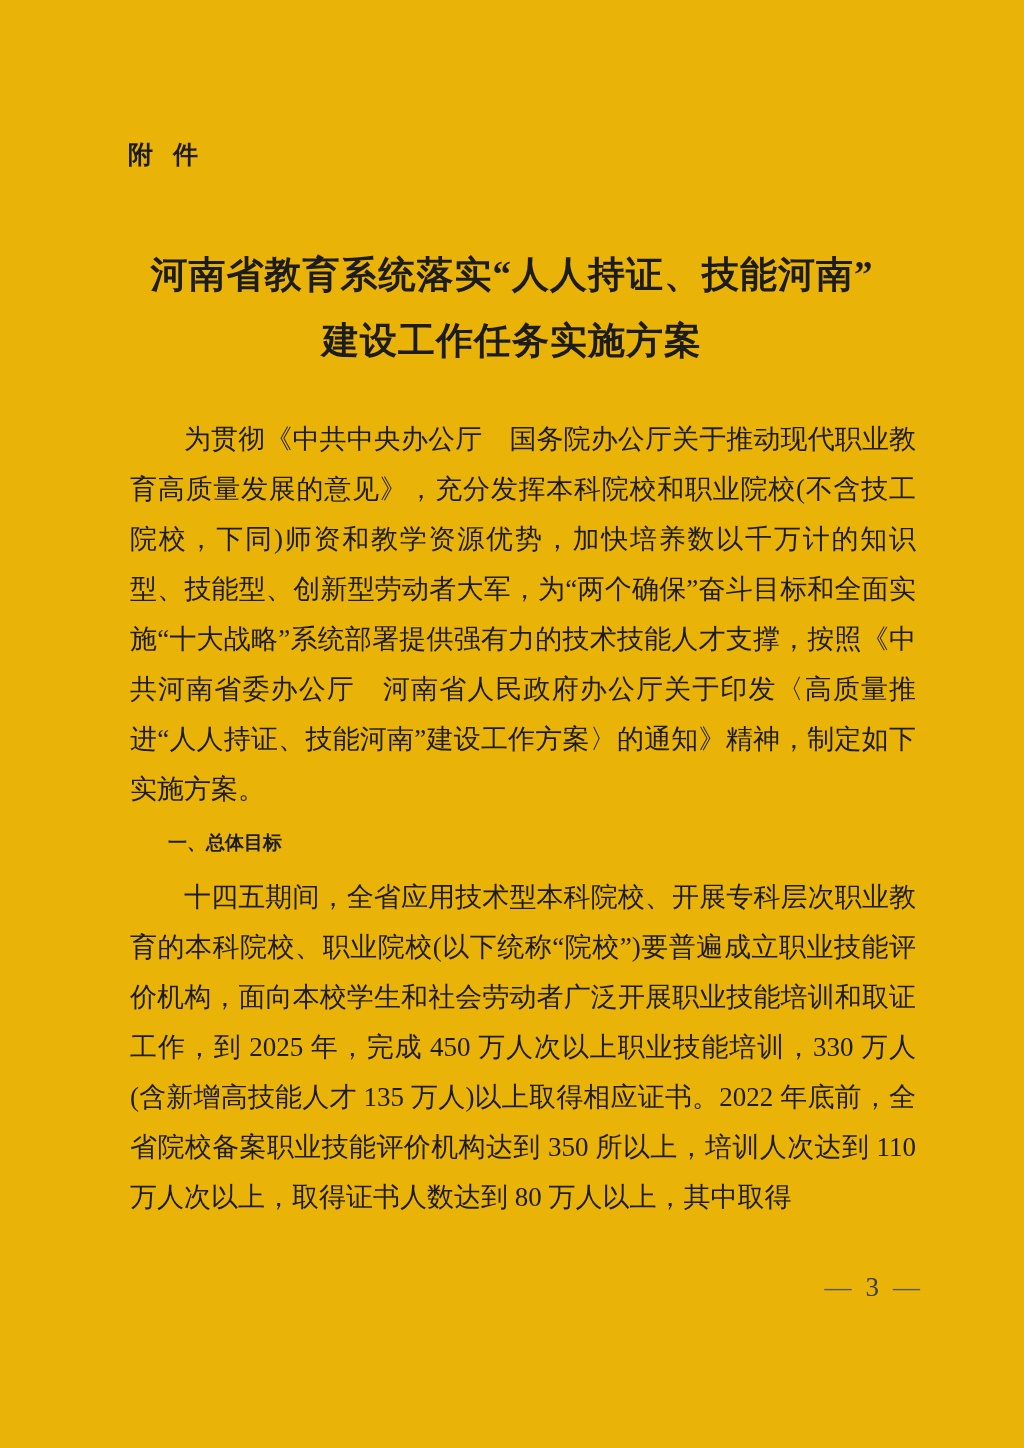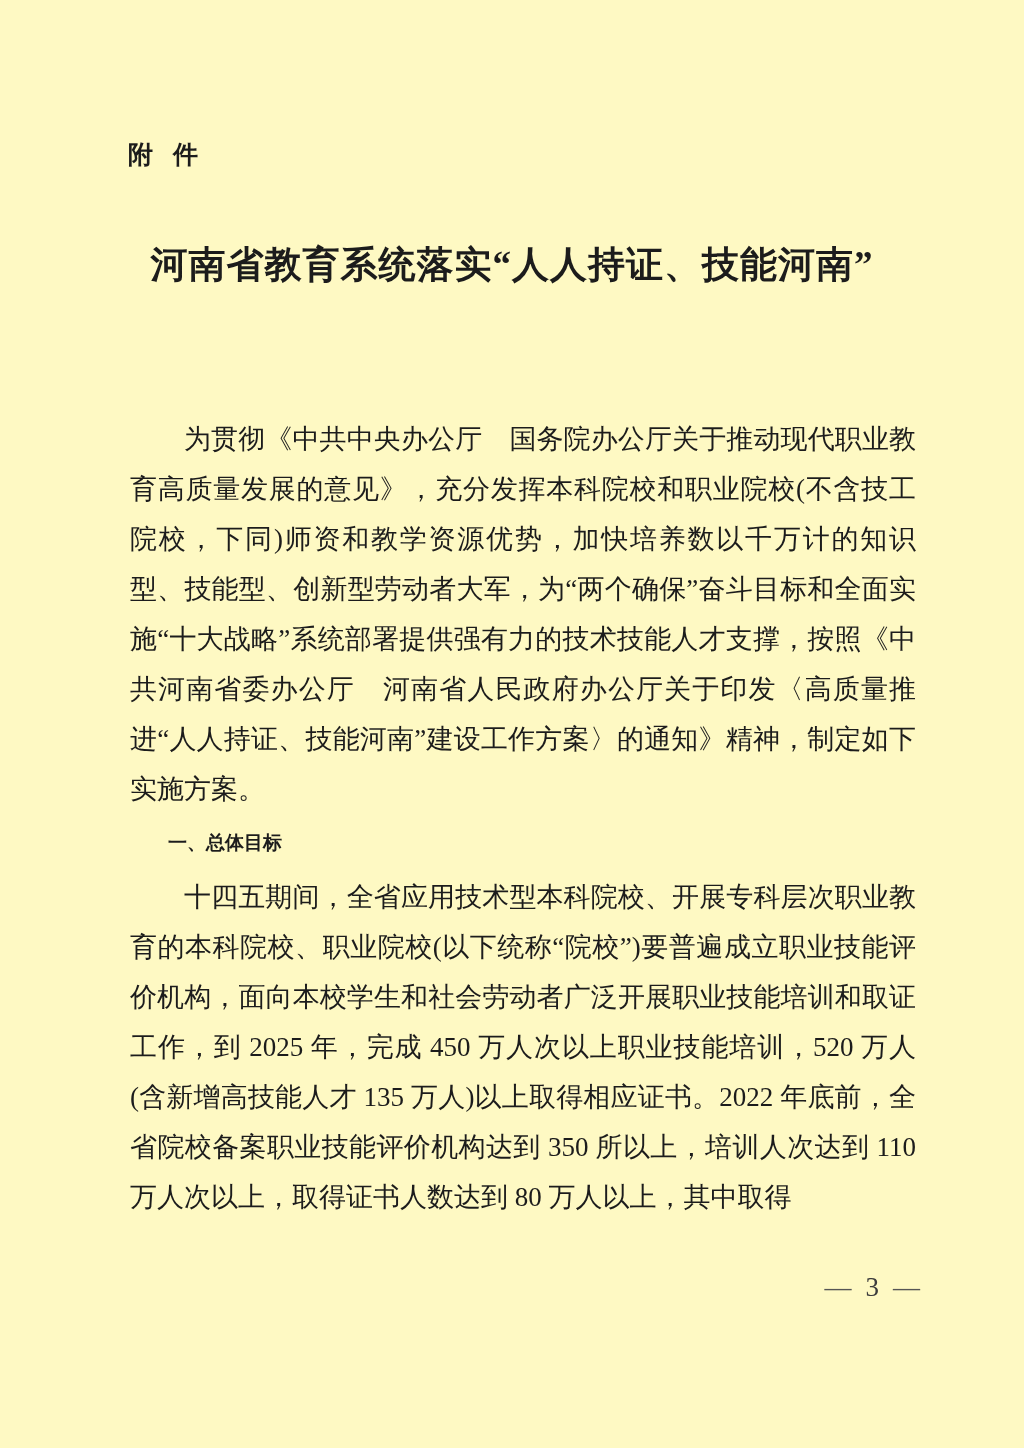--- a/index.html
+++ b/index.html
@@ -4,38 +4,38 @@
 <style>
   html, body {
     margin: 0;
     padding: 0;
     background: #ffffff;
   }
   .page {
     position: relative;
     width: 1024px;
     height: 1448px;
-    background: #fef9c3;
+    background: #eab308;
     overflow: hidden;
     color: #1c1c1c;
     font-family: "Liberation Serif", "DejaVu Serif", serif;
   }
   .attachment-label {
     position: absolute;
     top: 138px;
     left: 128px;
     font-family: "Liberation Sans", "DejaVu Sans", sans-serif;
     font-weight: bold;
     font-size: 25px;
     letter-spacing: 2px;
     white-space: pre;
   }
   .doc-title {
     position: absolute;
-    top: 232px;
+    top: 242px;
     left: 0;
     width: 100%;
     text-align: center;
     font-weight: bold;
     font-size: 37px;
     line-height: 66px;
     letter-spacing: 1px;
   }
   .doc-title .title-line {
     display: block;
@@ -79,26 +79,27 @@
 </style>
 </head>
 <body>
 
 <div class="page">
 
   <div class="attachment-label">附  件</div>
 
   <div class="doc-title">
     <span class="title-line">河南省教育系统落实“人人持证、技能河南”</span>
+    <span class="title-line">建设工作任务实施方案</span>
   </div>
 
   <div class="body-block">
     <p>为贯彻《中共中央办公厅　国务院办公厅关于推动现代职业教育高质量发展的意见》，充分发挥本科院校和职业院校(不含技工院校，下同)师资和教学资源优势，加快培养数以千万计的知识型、技能型、创新型劳动者大军，为“两个确保”奋斗目标和全面实施“十大战略”系统部署提供强有力的技术技能人才支撑，按照《中共河南省委办公厅　河南省人民政府办公厅关于印发〈高质量推进“人人持证、技能河南”建设工作方案〉的通知》精神，制定如下实施方案。</p>
     <p class="section-heading">一、总体目标</p>
-    <p>十四五期间，全省应用技术型本科院校、开展专科层次职业教育的本科院校、职业院校(以下统称“院校”)要普遍成立职业技能评价机构，面向本校学生和社会劳动者广泛开展职业技能培训和取证工作，到 2025 年，完成 450 万人次以上职业技能培训，520 万人(含新增高技能人才 135 万人)以上取得相应证书。2022 年底前，全省院校备案职业技能评价机构达到 350 所以上，培训人次达到 110 万人次以上，取得证书人数达到 80 万人以上，其中取得</p>
+    <p>十四五期间，全省应用技术型本科院校、开展专科层次职业教育的本科院校、职业院校(以下统称“院校”)要普遍成立职业技能评价机构，面向本校学生和社会劳动者广泛开展职业技能培训和取证工作，到 2025 年，完成 450 万人次以上职业技能培训，330 万人(含新增高技能人才 135 万人)以上取得相应证书。2022 年底前，全省院校备案职业技能评价机构达到 350 所以上，培训人次达到 110 万人次以上，取得证书人数达到 80 万人以上，其中取得</p>
   </div>
 
   <div class="page-footer">
     <span class="dash">—</span>
     <span class="num">3</span>
     <span class="dash">—</span>
   </div>
 
 </div>
 

